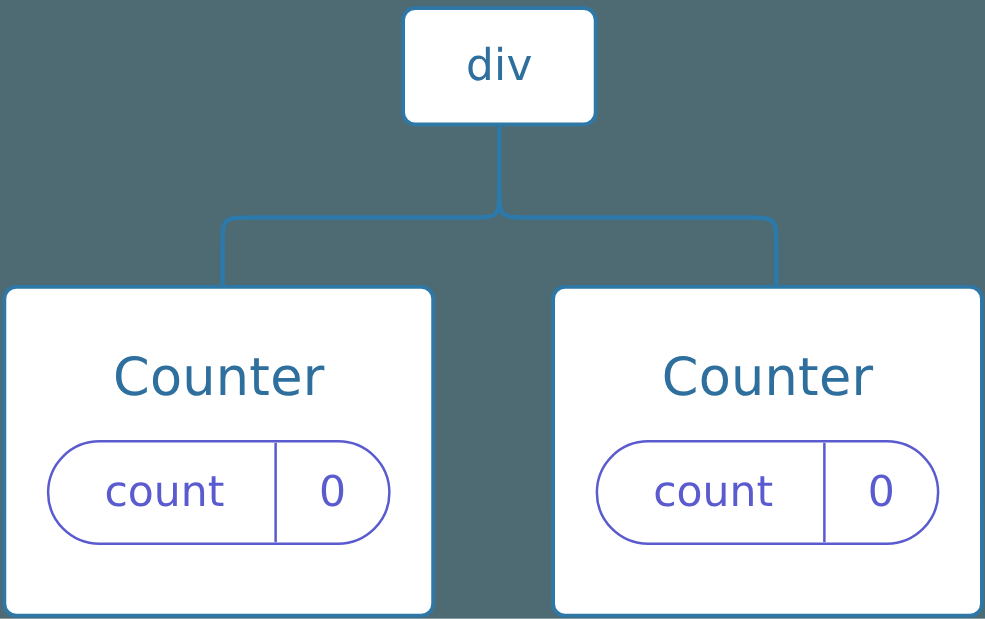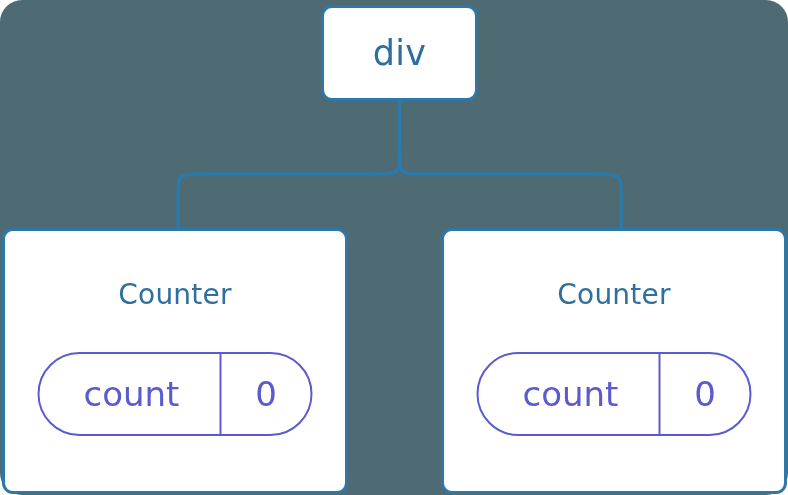--- a/index.html
+++ b/index.html
@@ -10,21 +10,20 @@
     width: 788px;
     height: 495px;
     overflow: hidden;
     font-family: "DejaVu Sans", "Liberation Sans", sans-serif;
   }
   #canvas {
     position: relative;
     width: 788px;
     height: 495px;
     background: #4e6b73;
-    border-radius: 22px;
   }
   .connectors {
     position: absolute;
     left: 0;
     top: 0;
     width: 788px;
     height: 495px;
     pointer-events: none;
   }
   
@@ -57,21 +56,21 @@
   }
   .node-child-right {
     left: 441px;
     top: 228px;
     width: 346px;
     height: 266px;
     justify-content: flex-start;
   }
   .node-title {
     color: #2e6f9e;
-    font-size: 28px;
+    font-size: 42px;
     line-height: 1;
     letter-spacing: 0.2px;
     white-space: nowrap;
   }
   .node-child-left .node-title,
   .node-child-right .node-title {
     margin-top: 50px;
   }
   
   .state-pill {

